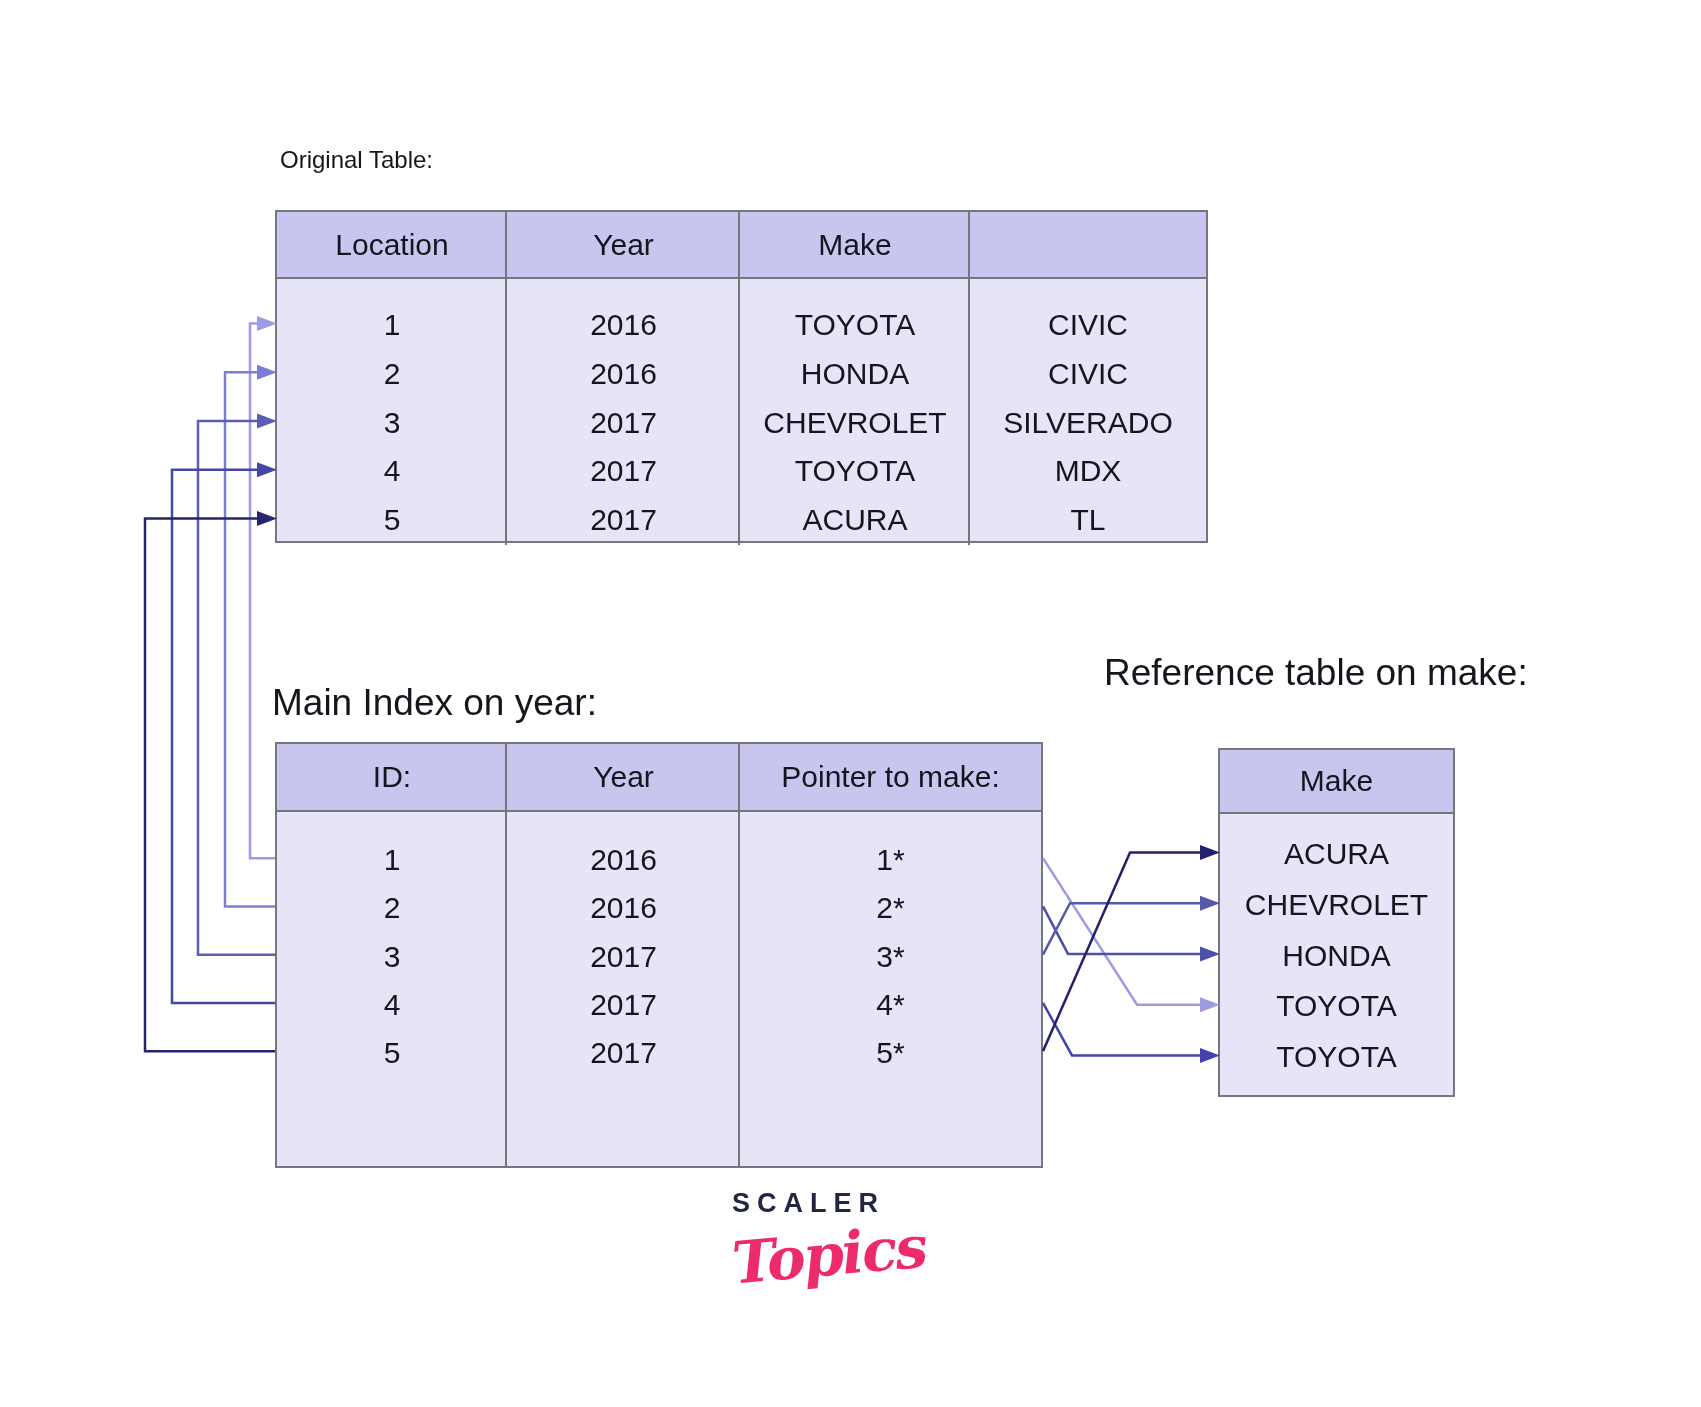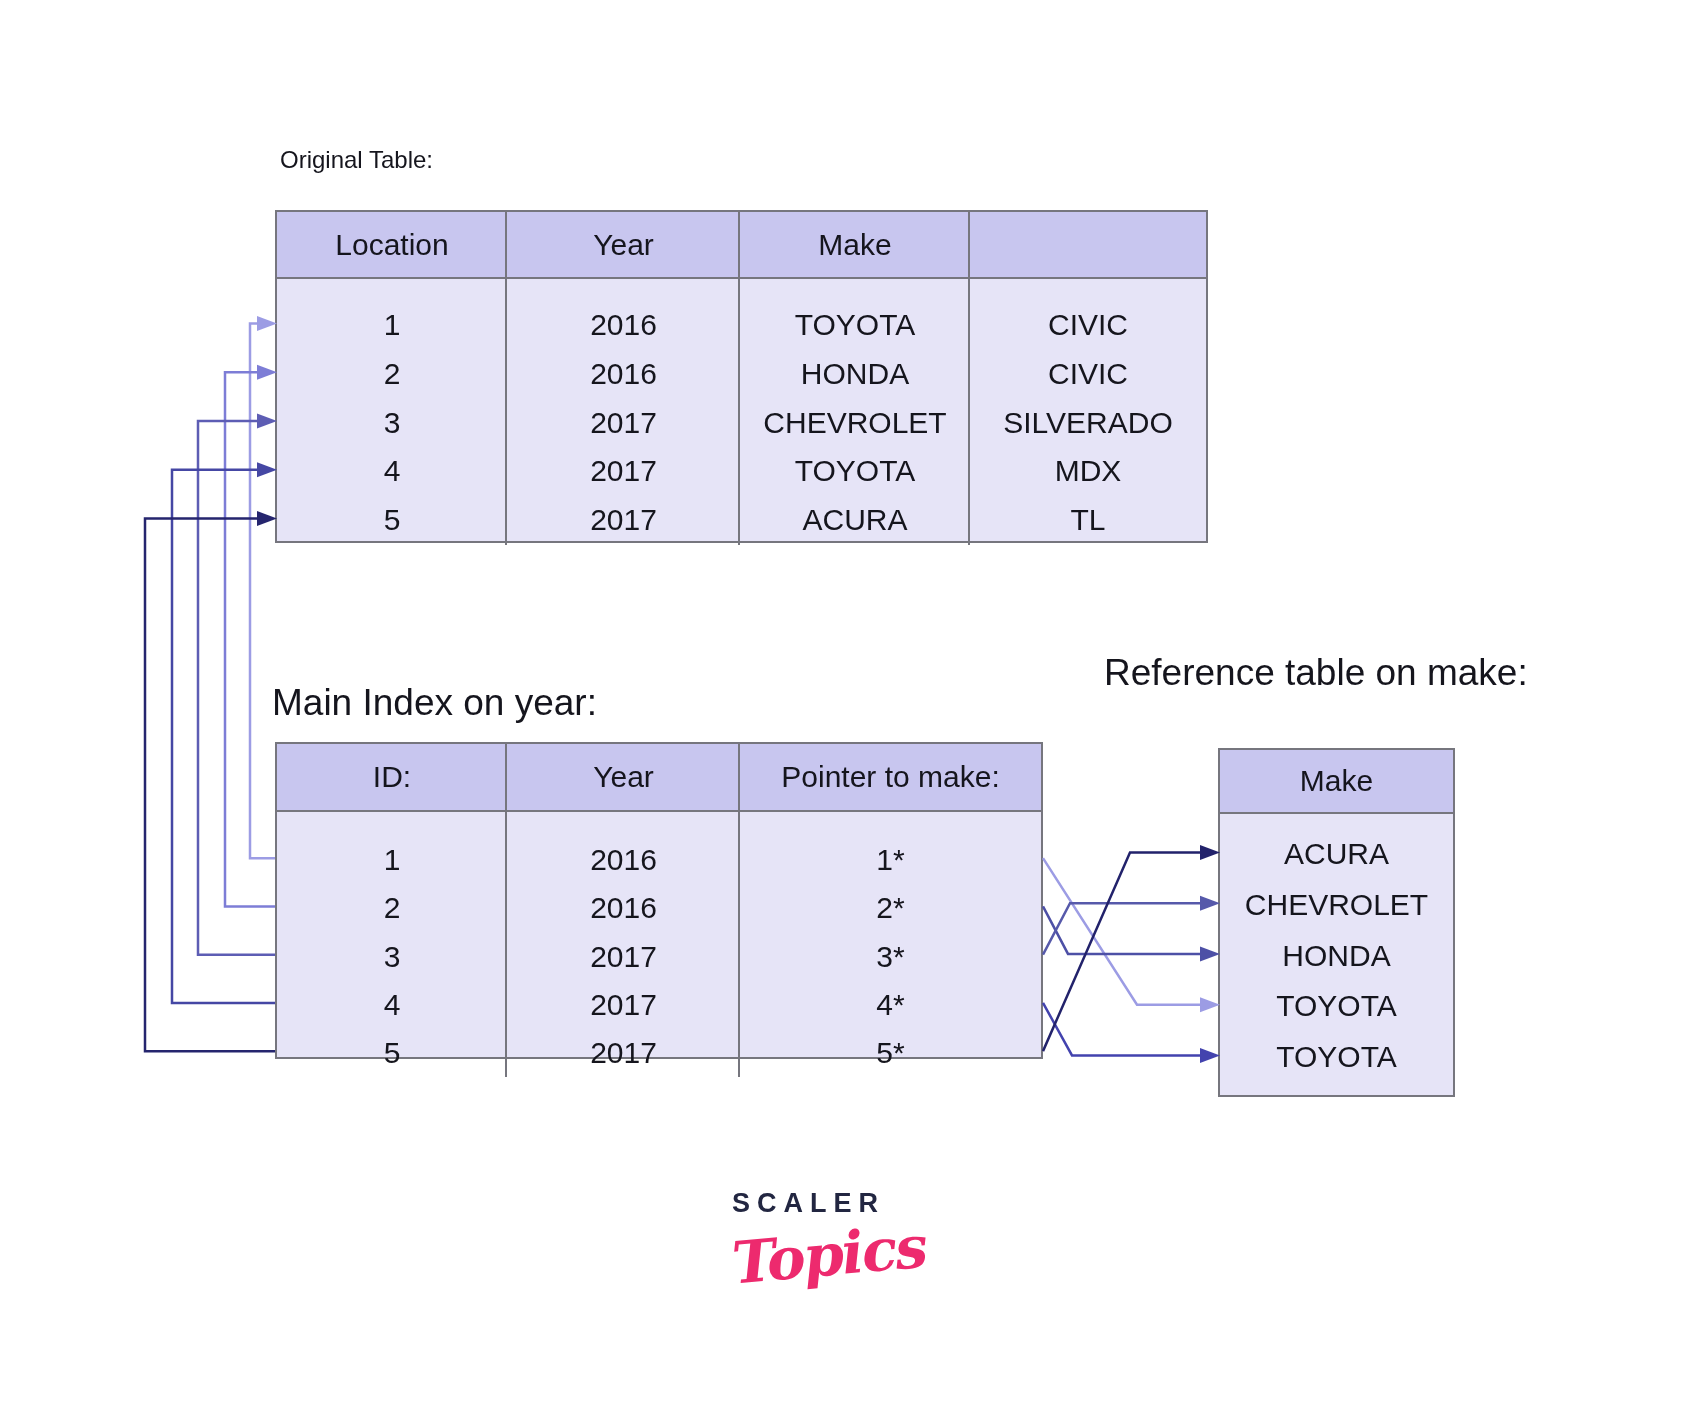--- a/index.html
+++ b/index.html
@@ -8,21 +8,21 @@
     font-family:"Liberation Sans",sans-serif;color:var(--txt,#15151d);overflow:hidden;
   }
   .title{position:absolute;white-space:nowrap;color:var(--txt,#15151d);}
   .t-orig{left:280px;top:146px;font-size:24px;text-align:right;}
   .t-main{left:272px;top:682px;font-size:37px;}
   .t-ref{left:1104px;top:652px;font-size:37px;}
 
   .tbl{position:absolute;box-sizing:border-box;border:2px solid var(--brd,#76767e);
        background:var(--body,#e6e4f7);display:flex;flex-direction:column;}
   #tbl-orig{left:275px;top:210px;width:933px;height:333px;}
-  #tbl-main{left:275px;top:742px;width:768px;height:317px;}
+  #tbl-main{left:275px;top:742px;width:768px;height:426px;}
   #tbl-ref {left:1218px;top:748px;width:237px;height:349px;}
 
   .hdr{position:relative;background:var(--hdr,#c8c6ef);border-bottom:2px solid var(--brd,#76767e);
        box-sizing:border-box;flex:0 0 auto;}
   #tbl-orig .hdr{height:67px;}
   #tbl-main .hdr{height:68px;}
   #tbl-ref  .hdr{height:64px;}
   .bdy{position:relative;flex:1 1 auto;box-sizing:border-box;}
   #tbl-orig .bdy{padding-top:22px;}
   #tbl-main .bdy{padding-top:24px;}

